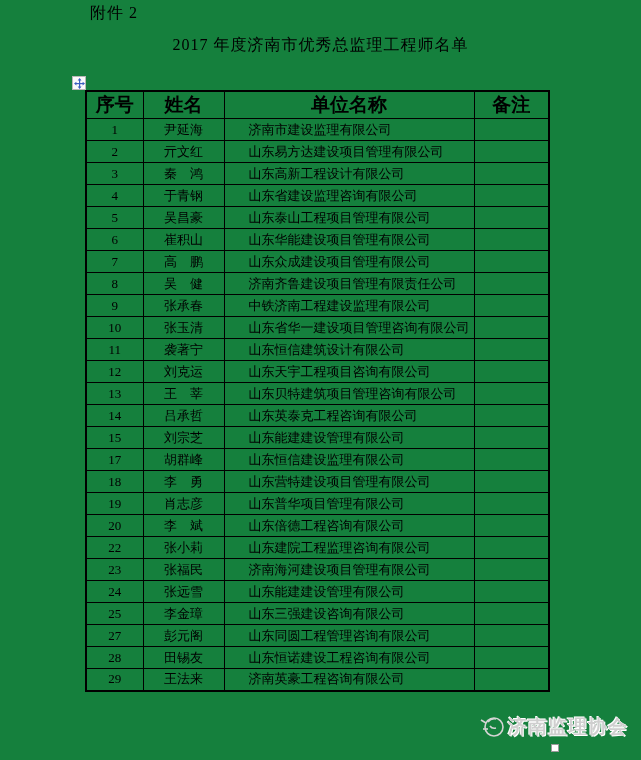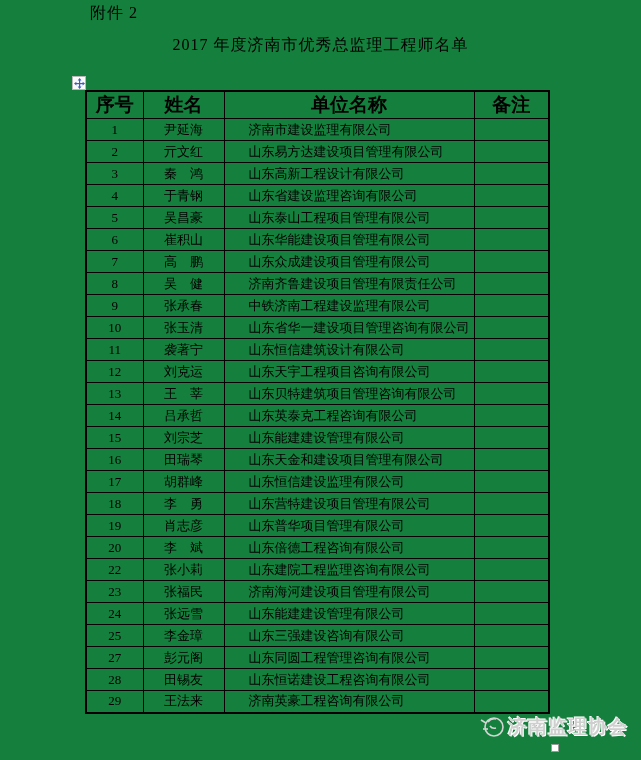--- a/index.html
+++ b/index.html
@@ -193,26 +193,20 @@
           <td class="col-company">山东英泰克工程咨询有限公司</td>
           <td class="col-remark"></td>
         </tr>
         <tr>
           <td class="col-no">15</td>
           <td class="col-name">刘宗芝</td>
           <td class="col-company">山东能建建设管理有限公司</td>
           <td class="col-remark"></td>
         </tr>
         <tr>
-          <td class="col-no">16</td>
-          <td class="col-name">田瑞琴</td>
-          <td class="col-company">山东天金和建设项目管理有限公司</td>
-          <td class="col-remark"></td>
-        </tr>
-        <tr>
           <td class="col-no">17</td>
           <td class="col-name">胡群峰</td>
           <td class="col-company">山东恒信建设监理有限公司</td>
           <td class="col-remark"></td>
         </tr>
         <tr>
           <td class="col-no">18</td>
           <td class="col-name">李　勇</td>
           <td class="col-company">山东营特建设项目管理有限公司</td>
           <td class="col-remark"></td>

